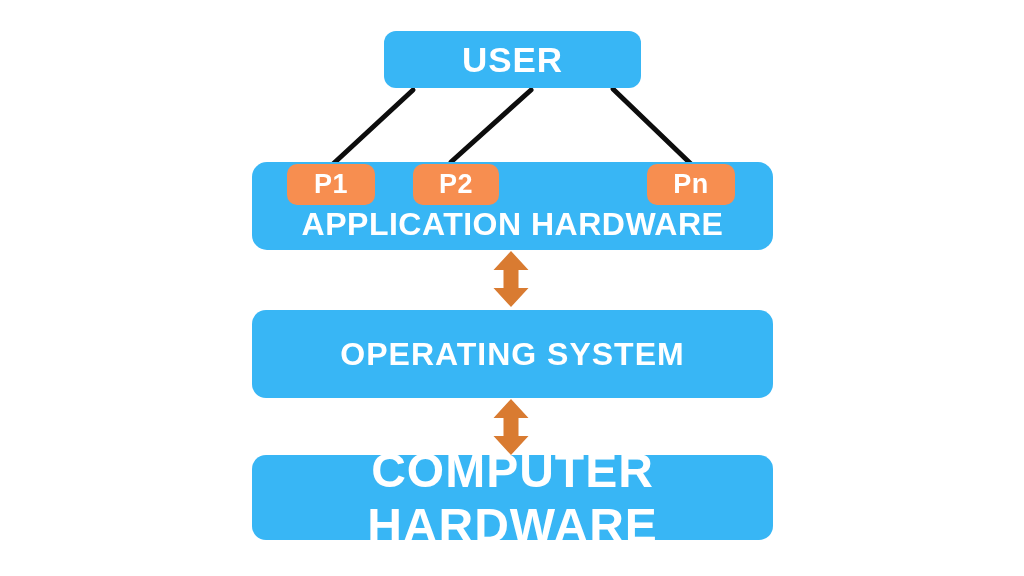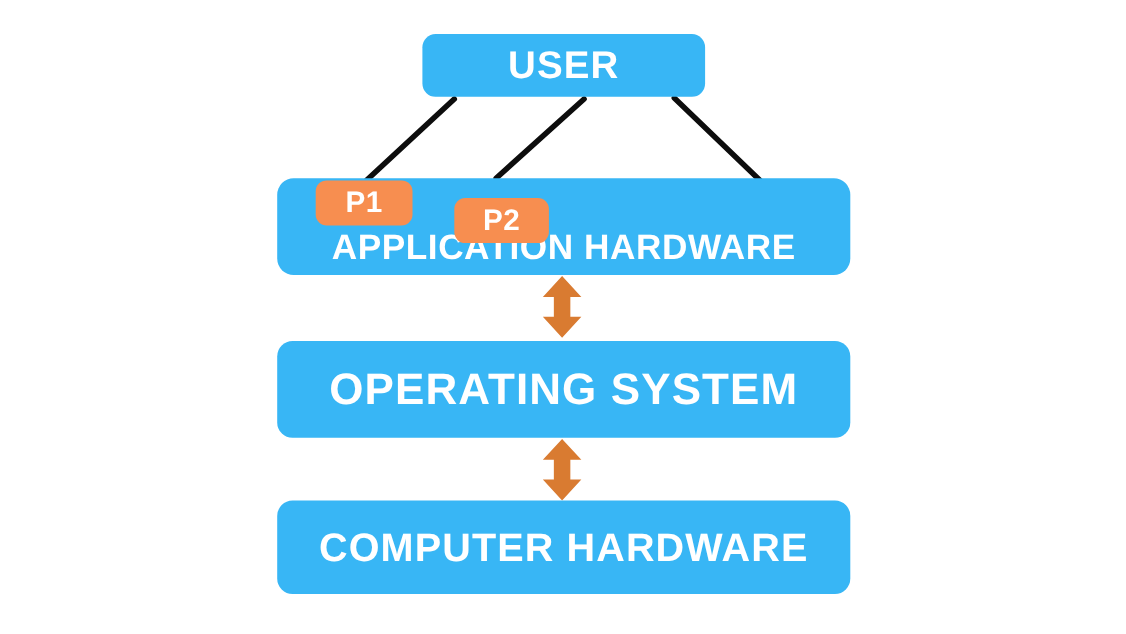--- a/index.html
+++ b/index.html
@@ -18,33 +18,33 @@
   .box{
     position:absolute;
     background:var(--box-blue);
     color:var(--label-white);
     display:flex;align-items:center;justify-content:center;
     font-weight:700;
     text-align:center;
   }
   .user-box{left:384px;top:31px;width:257px;height:57px;border-radius:12px;font-size:35px;letter-spacing:1px;}
   .app-box{left:252px;top:162px;width:521px;height:88px;border-radius:15px;align-items:flex-end;font-size:32px;letter-spacing:0.5px;padding-bottom:7px;}
-  .os-box{left:252px;top:310px;width:521px;height:88px;border-radius:14px;font-size:40px;letter-spacing:1px;}
-  .hw-box{left:252px;top:455px;width:521px;height:85px;border-radius:14px;font-size:36px;letter-spacing:1px;}
+  .os-box{left:252px;top:310px;width:521px;height:88px;border-radius:14px;font-size:32px;letter-spacing:1px;}
+  .hw-box{left:252px;top:455px;width:521px;height:85px;border-radius:14px;font-size:48px;letter-spacing:1px;}
   .process-box{
     position:absolute;
     top:2px;height:41px;
     background:var(--process-orange);
     border-radius:10px;
     display:flex;align-items:center;justify-content:center;
     color:var(--label-white);
     font-size:27px;font-weight:700;
   }
   .process-p1{left:35px;width:88px;}
-  .process-p2{left:161px;width:86px;margin-top:16px;}
+  .process-p2{left:161px;width:86px;}
   .process-pn{left:395px;width:88px;}
   .connector{stroke:var(--connector-black);stroke-width:5;stroke-linecap:round;}
   .double-arrow{fill:var(--arrow-orange);}
 </style>
 </head>
 <body>
 
 <div class="canvas">
 
   <svg class="overlay-svg" viewBox="0 0 1024 576" xmlns="http://www.w3.org/2000/svg">
@@ -59,20 +59,23 @@
     <span>USER</span>
   </div>
 
   <div class="box app-box">
     <div class="process-box process-p1">
       <span>P1</span>
     </div>
     <div class="process-box process-p2">
       <span>P2</span>
     </div>
+    <div class="process-box process-pn">
+      <span>Pn</span>
+    </div>
     <span>APPLICATION HARDWARE</span>
   </div>
 
   <div class="box os-box">
     <span>OPERATING SYSTEM</span>
   </div>
 
   <div class="box hw-box">
     <span>COMPUTER HARDWARE</span>
   </div>

